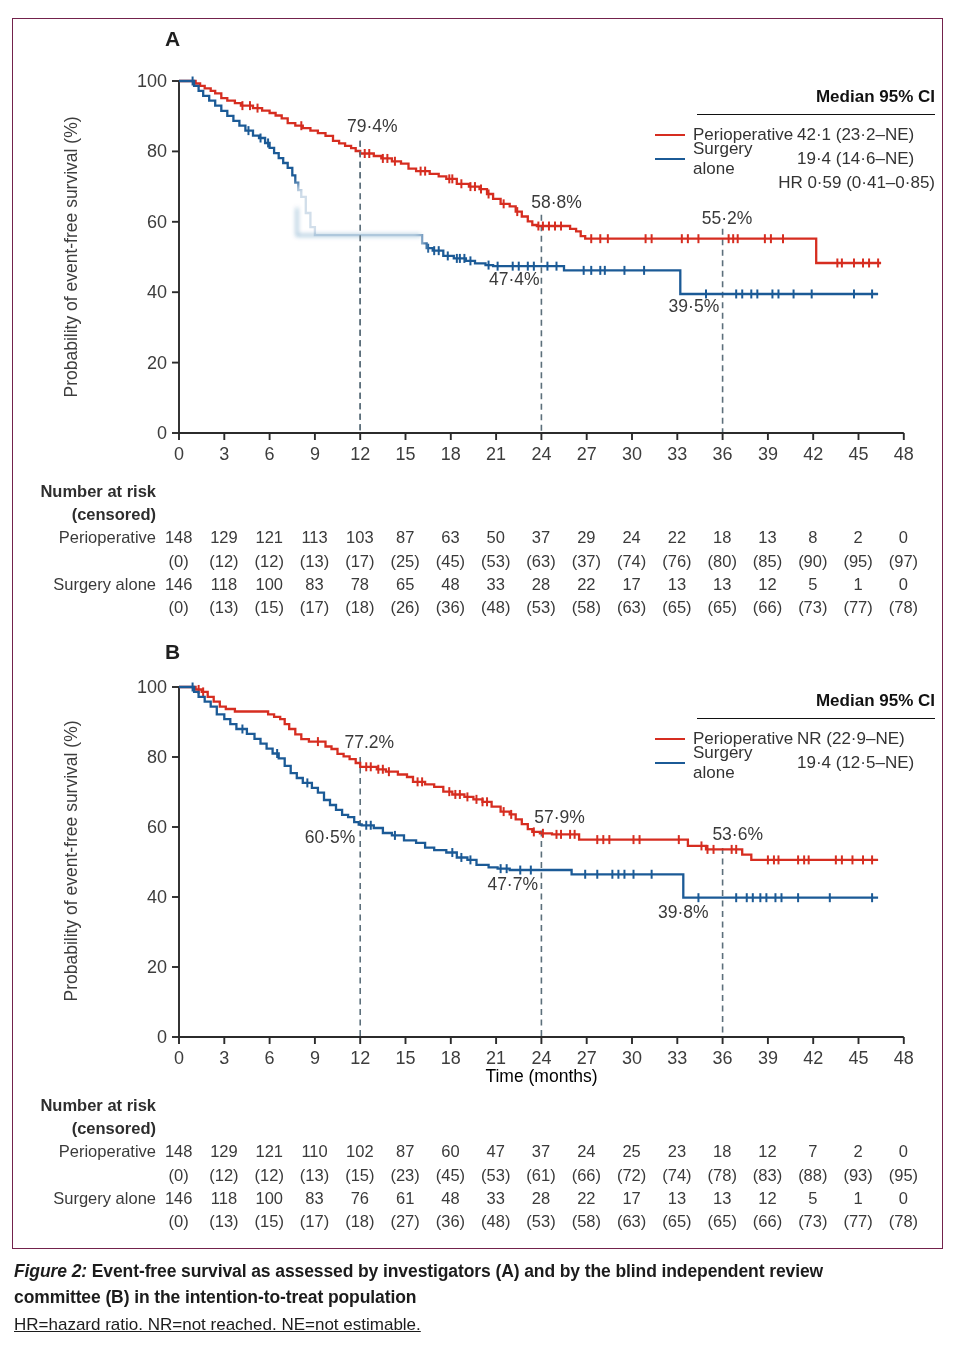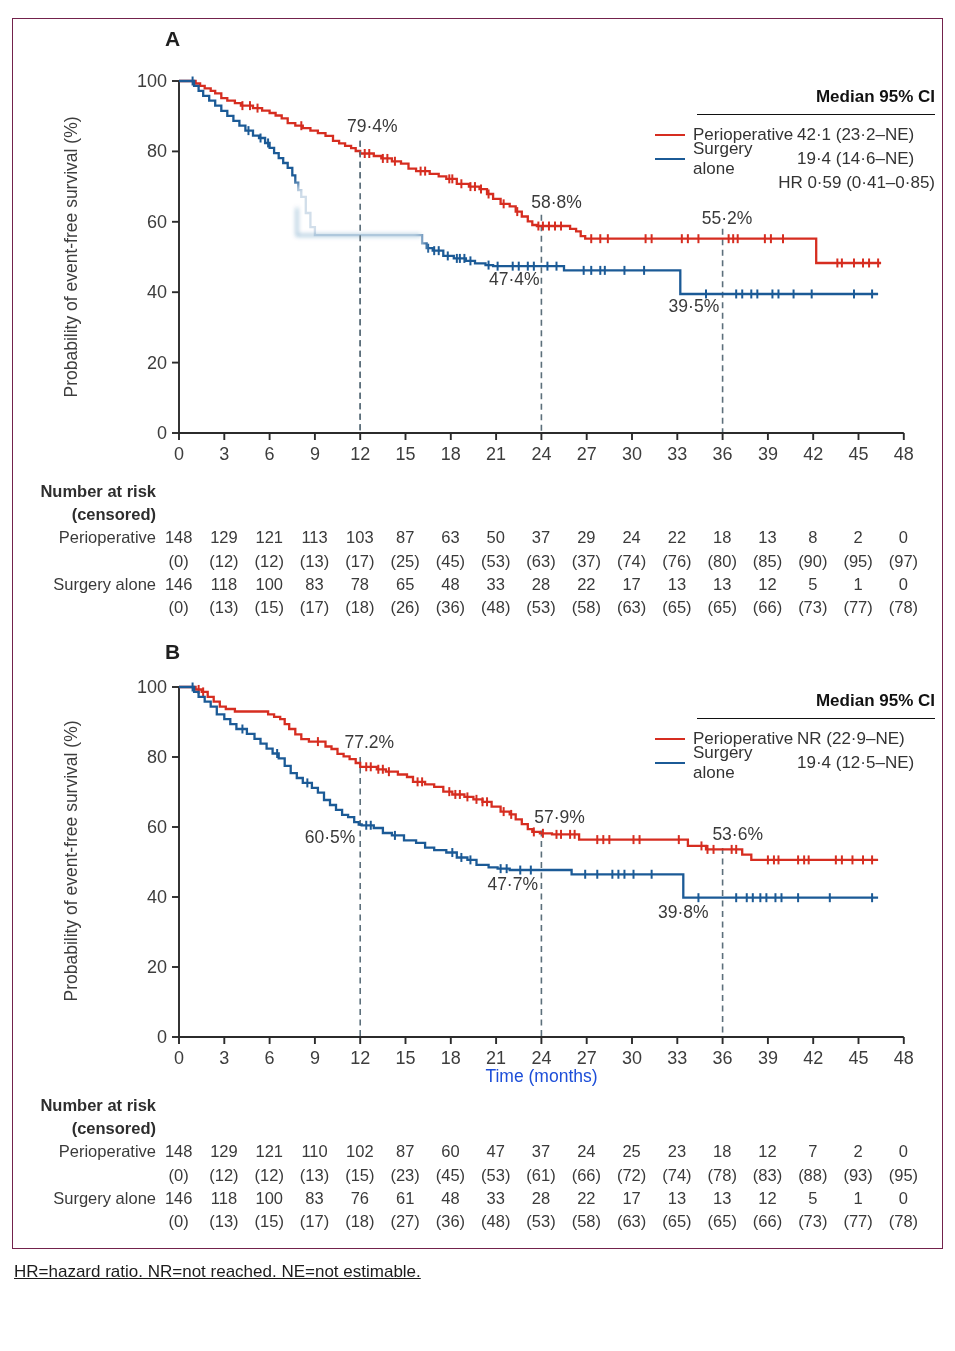--- a/index.html
+++ b/index.html
@@ -13,21 +13,21 @@
   .curve{fill:none;stroke-width:2.3;}
   .censor{stroke-width:2;}
   .tick{font:18px "Liberation Sans",sans-serif;fill:#3d3d3d;}
   .tx{text-anchor:middle;}
   .ty{text-anchor:end;}
   .ann{font:17.5px "Liberation Sans",sans-serif;fill:#3a3a3a;text-anchor:middle;}
   .plabel{position:absolute;font-size:21px;font-weight:bold;color:#1f1f1f;}
   .ylab{position:absolute;white-space:nowrap;font-size:17.5px;color:#3d3d3d;
         transform:translate(-50%,-50%) rotate(-90deg);}
   .xlab{position:absolute;left:179px;width:725px;text-align:center;
-        font-size:17.5px;color:#1d4ed8;}
+        font-size:17.5px;color:#000000;}
   .legend{position:absolute;right:20px;width:280px;font-size:17px;color:#333;}
   .lg-head{font-weight:bold;text-align:right;font-size:17px;color:#111;line-height:22px;margin-top:24px;}
   .lg-rule{width:238px;border-top:1.7px solid #111;margin:6px 0 8px auto;height:0;}
   .lg-row{display:flex;align-items:center;height:24px;}
   .lg-sw{width:30px;height:2.7px;margin-right:8px;flex:0 0 30px;}
   .lg-name{flex:0 0 104px;}
   .lg-val{flex:1;}
   .lg-extra{padding-left:38px;line-height:24px;text-align:right;}
   .risk{position:absolute;left:12px;width:932px;font-size:16.5px;color:#3a3a3a;}
   .risk-line{display:flex;height:23.2px;align-items:flex-start;}
@@ -551,16 +551,17 @@
         <div class="risk-cell">(65)</div>
         <div class="risk-cell">(65)</div>
         <div class="risk-cell">(66)</div>
         <div class="risk-cell">(73)</div>
         <div class="risk-cell">(77)</div>
         <div class="risk-cell">(78)</div>
       </div>
     </div>
 
   <div class="caption">
+    <div class="cap-title"><span class="cap-fig">Figure 2:</span><span> Event-free survival as assessed by investigators (A) and by the blind independent review committee (B) in the intention-to-treat population</span></div>
     <div class="cap-note">HR=hazard ratio. NR=not reached. NE=not estimable.</div>
   </div>
 
 </div>
 
 </body></html>

